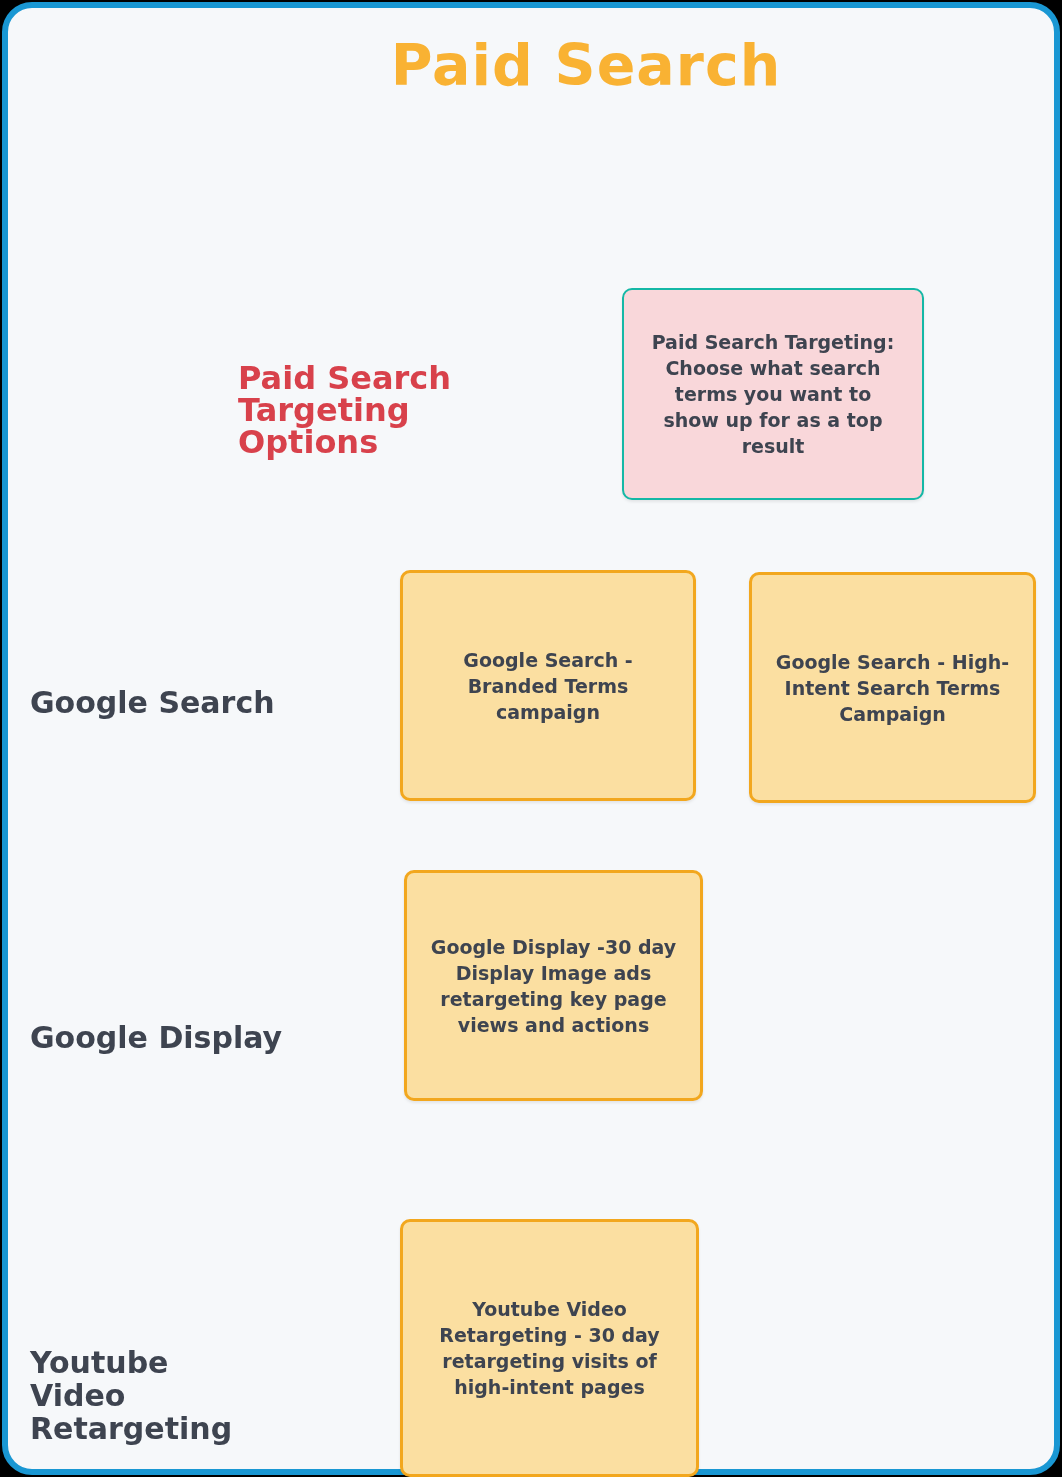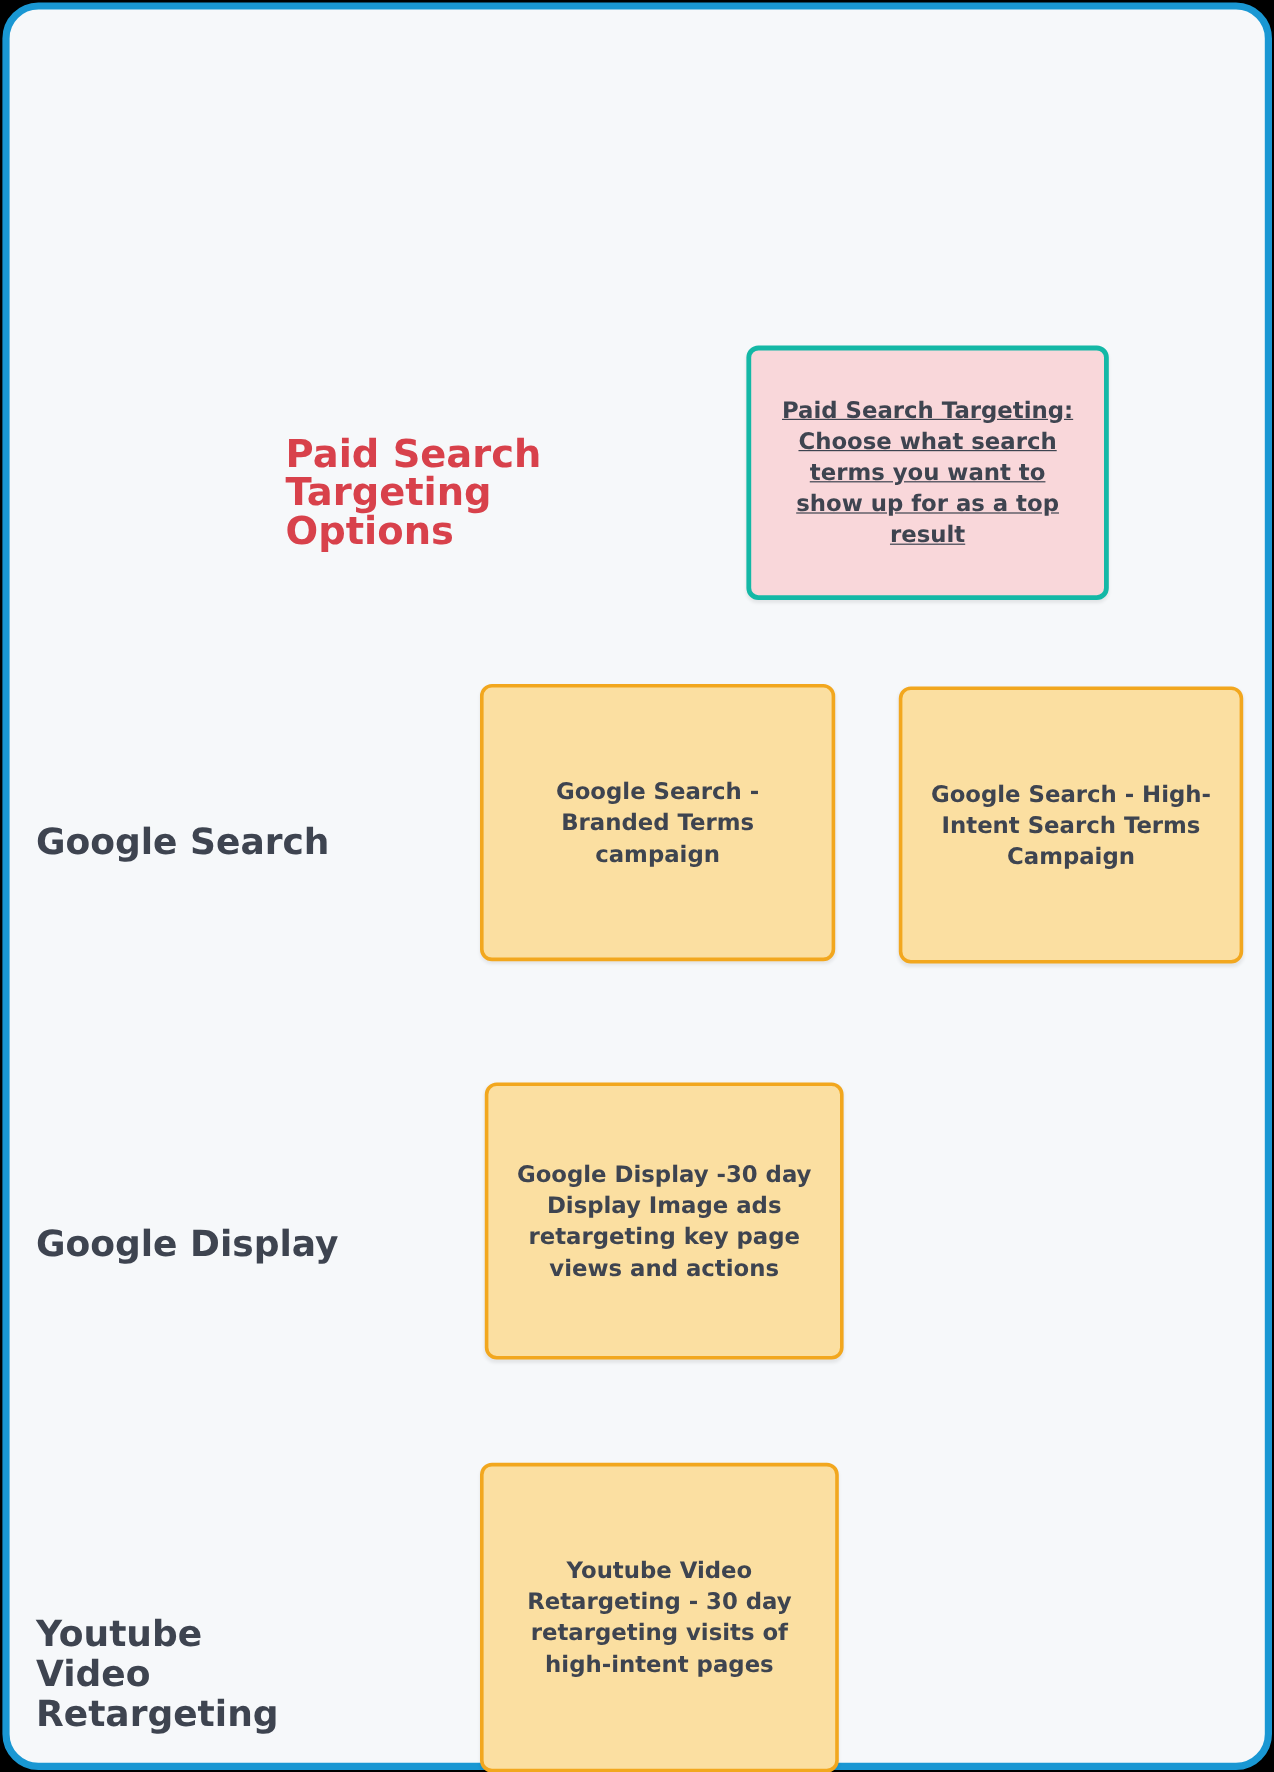--- a/index.html
+++ b/index.html
@@ -64,39 +64,39 @@
     text-align: center;
     padding: 14px 20px;
     font-size: 19px;
     font-weight: bold;
     line-height: 26px;
     color: #3E4450;
     box-shadow: 0 2px 3px rgba(0,0,0,0.08);
   }
   .card-pink {
     background: #F9D7DA;
-    border: 4px solid #14b8a6;
-    text-decoration: underline;
+    border: 2px solid #14b8a6;
   }
   .card-yellow {
     background: #FBDFA1;
     border: 3px solid #F2A71E;
   }
   .note-targeting   { left: 622px; top: 288px; width: 302px; height: 212px; }
   .card-branded     { left: 400px; top: 570px; width: 296px; height: 231px; }
   .card-high-intent { left: 749px; top: 572px; width: 287px; height: 231px; }
-  .card-display     { left: 404px; top: 902px; width: 299px; height: 231px; }
+  .card-display     { left: 404px; top: 870px; width: 299px; height: 231px; }
   .card-youtube     { left: 400px; top: 1219px; width: 299px; height: 258px; }
 </style>
 </head>
 <body>
 
 <div class="page">
   <div class="canvas"></div>
 
+  <div class="page-title">Paid Search</div>
 
   <div class="red-label">Paid Search Targeting Options</div>
 
   <div class="card card-pink note-targeting">
     <span>Paid Search Targeting: Choose what search terms you want to show up for as a top result</span>
   </div>
 
   <div class="row-label label-google-search">Google Search</div>
 
   <div class="card card-yellow card-high-intent">

